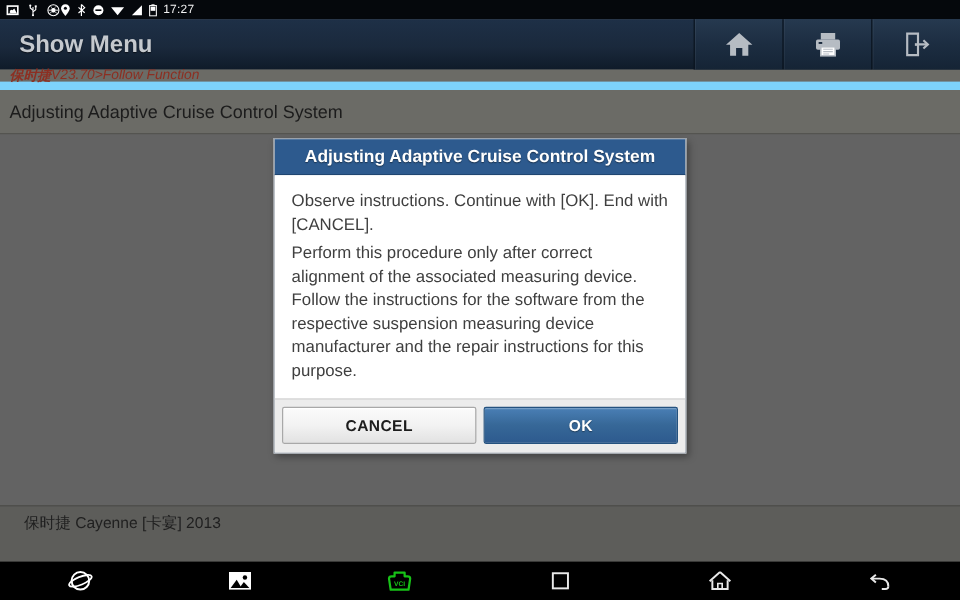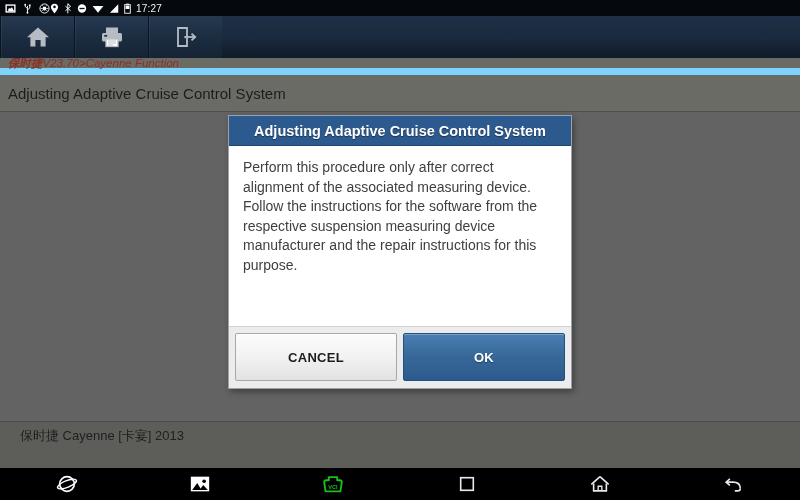--- a/index.html
+++ b/index.html
@@ -83,21 +83,21 @@
   }
   .dialog-body p {
     color:#3f3f3f; font-size:14px; line-height:19.5px;
   }
   .dialog-body p + p { margin-top:4px; }
   .dialog-footer {
     background:#ececec; border-top:1px solid #d2d2d2;
     padding:6px 6px 7px 6px; display:flex; gap:6px;
   }
   .btn {
-    flex:1; height:48px; font-size:13px; font-weight:bold;
+    flex:1; height:31px; font-size:13px; font-weight:bold;
     display:flex; align-items:center; justify-content:center;
     border-radius:2px; cursor:pointer; letter-spacing:.3px;
   }
   .btn-cancel {
     background:linear-gradient(to bottom,#fbfbfb 0%,#f2f2f2 50%,#e2e2e2 100%);
     border:1px solid #a8a8a8; color:#1d1d1d;
     box-shadow:inset 0 1px 0 #ffffff;
   }
   .btn-ok {
     background:linear-gradient(to bottom,#4a7fb5 0%,#376898 48%,#2d5a8e 100%);
@@ -172,20 +172,21 @@
       <svg class="sb-icon" width="7" height="11" viewBox="0 0 8 12">
         <rect x="2.5" y="0.4" width="3" height="1.2" fill="#ffffff"></rect>
         <rect x="0.8" y="1.6" width="6.4" height="9.8" stroke="#ffffff" stroke-width="1" fill="none"></rect>
         <rect x="1.8" y="2.6" width="4.4" height="4" fill="#ffffff"></rect>
       </svg>
       <span class="sb-time">17:27</span>
     </div>
   </div>
 
   <div class="header">
+    <div class="header-title">Show Menu</div>
     <div class="header-btns">
       <div class="hbtn">
         <svg width="26" height="24" viewBox="0 0 26 24">
           <path d="M13 2.5 L24 12.2 L20.6 12.2 L20.6 21.5 L15.6 21.5 L15.6 15 L10.4 15 L10.4 21.5 L5.4 21.5 L5.4 12.2 L2 12.2 Z" fill="#b6bcc3"></path>
         </svg>
       </div>
       <div class="hbtn">
         <svg width="26" height="24" viewBox="0 0 26 24">
           <rect x="7" y="2.5" width="12" height="5.5" fill="#b6bcc3"></rect>
           <rect x="3" y="8" width="20" height="8.5" rx="1.5" fill="#b6bcc3"></rect>
@@ -202,31 +203,32 @@
           <path d="M18.5 8.6 L22.2 12 L18.5 15.4" fill="none" stroke="#b6bcc3" stroke-width="1.8"></path>
         </svg>
       </div>
     </div>
   </div>
 
   <div class="breadcrumb">
     <span>保时捷</span>
       <span class="bc-tail"> V23.70 </span>
       <span class="bc-sep">&gt; </span>
-      <span class="bc-tail">Cayenne Function</span>
+      <span class="bc-tail">Follow Function</span>
   </div>
 
   <div class="page-title-row">
     <div class="page-title">Adjusting Adaptive Cruise Control System</div>
   </div>
 
   <div class="content">
     <div class="dialog">
       <div class="dialog-title">Adjusting Adaptive Cruise Control System</div>
       <div class="dialog-body">
+        <p>Observe instructions. Continue with [OK]. End with [CANCEL].</p>
         <p>Perform this procedure only after correct alignment of the associated measuring device. Follow the instructions for the software from the respective suspension measuring device manufacturer and the repair instructions for this purpose.</p>
       </div>
       <div class="dialog-footer">
         <div class="btn btn-cancel">CANCEL</div>
         <div class="btn btn-ok">OK</div>
       </div>
     </div>
   </div>
 
   <div class="footer-info">

